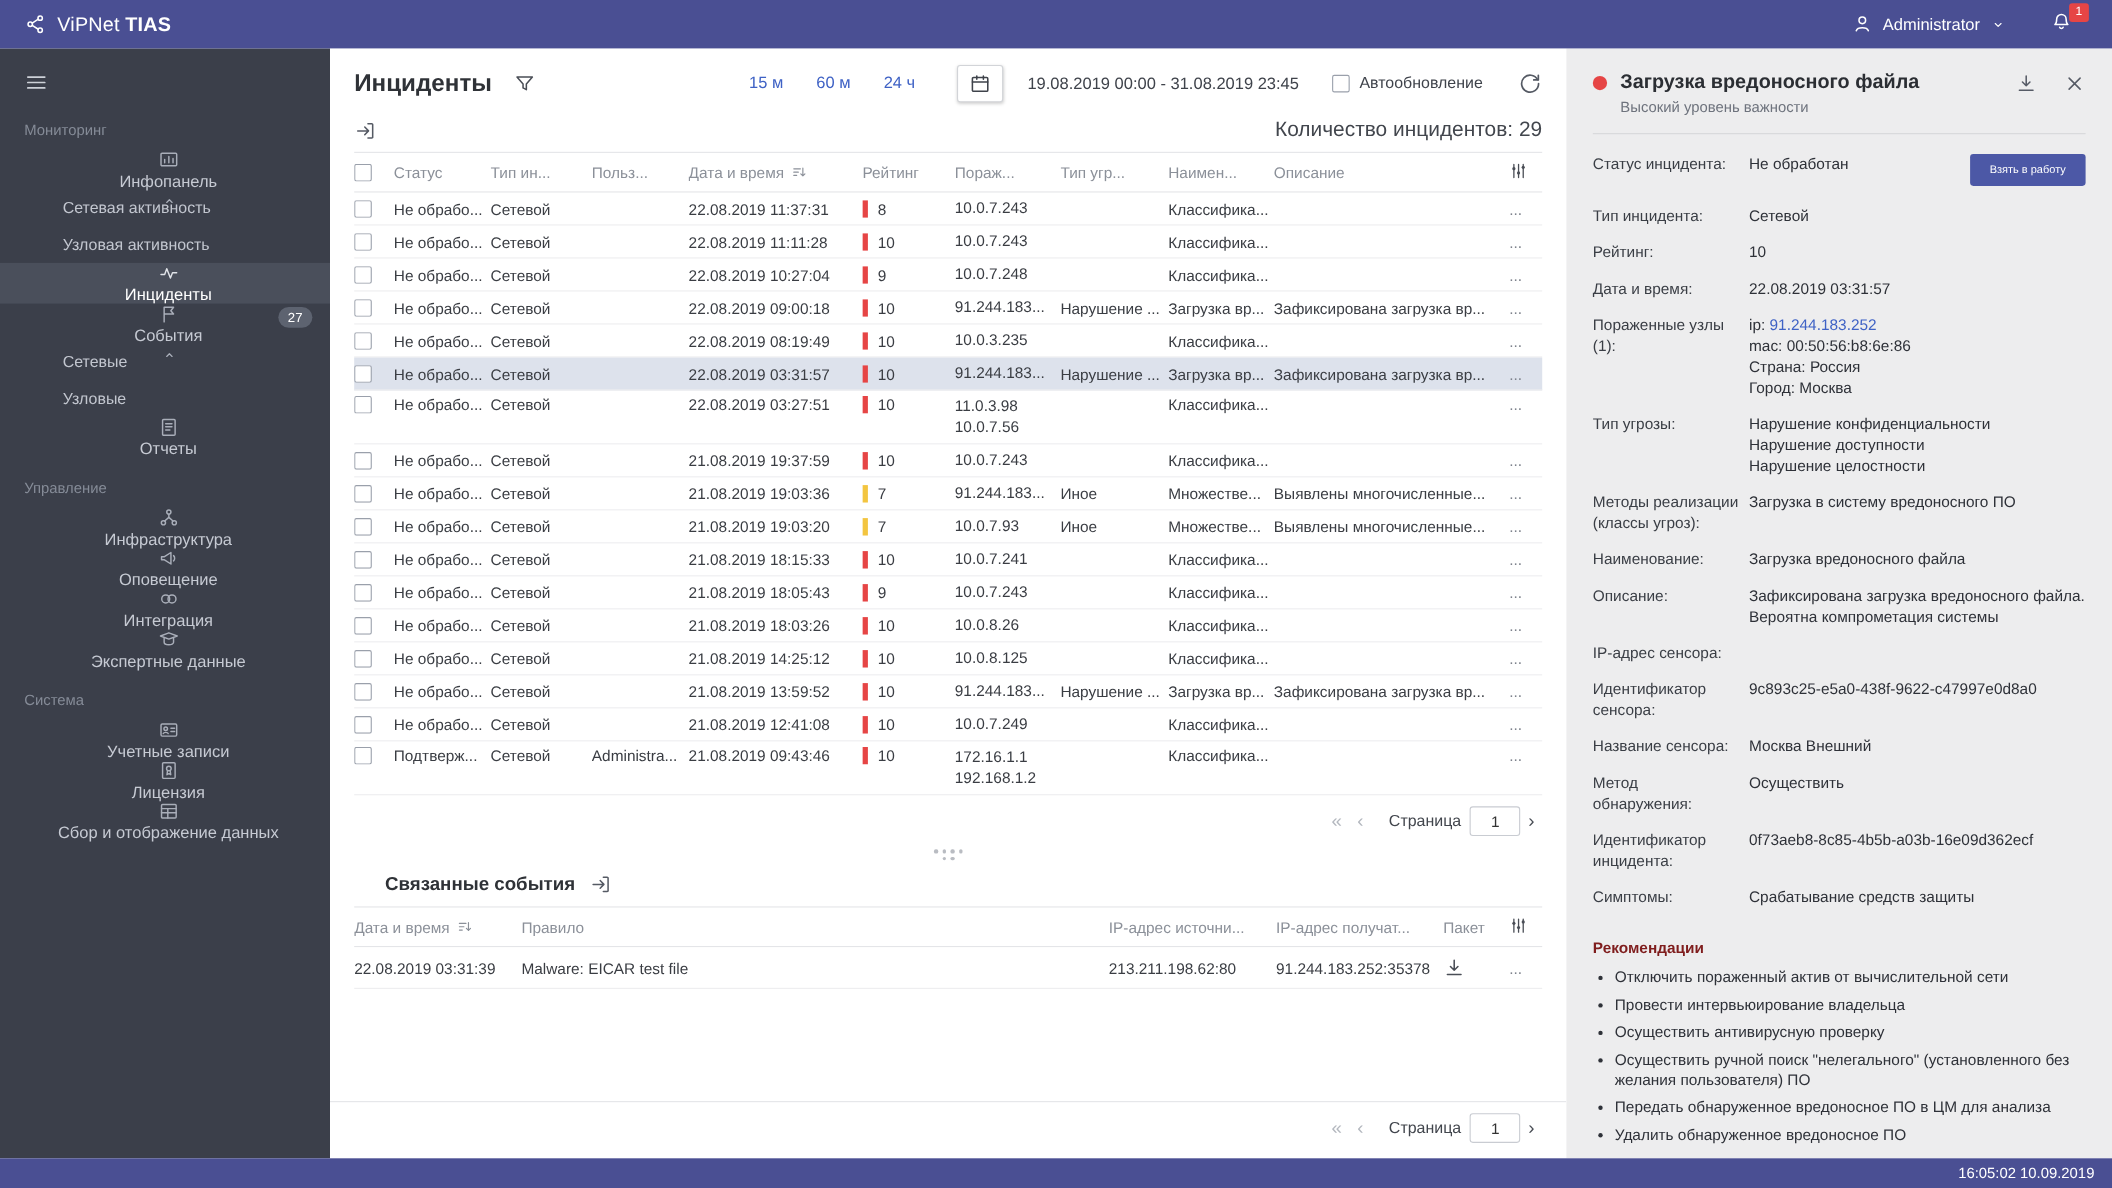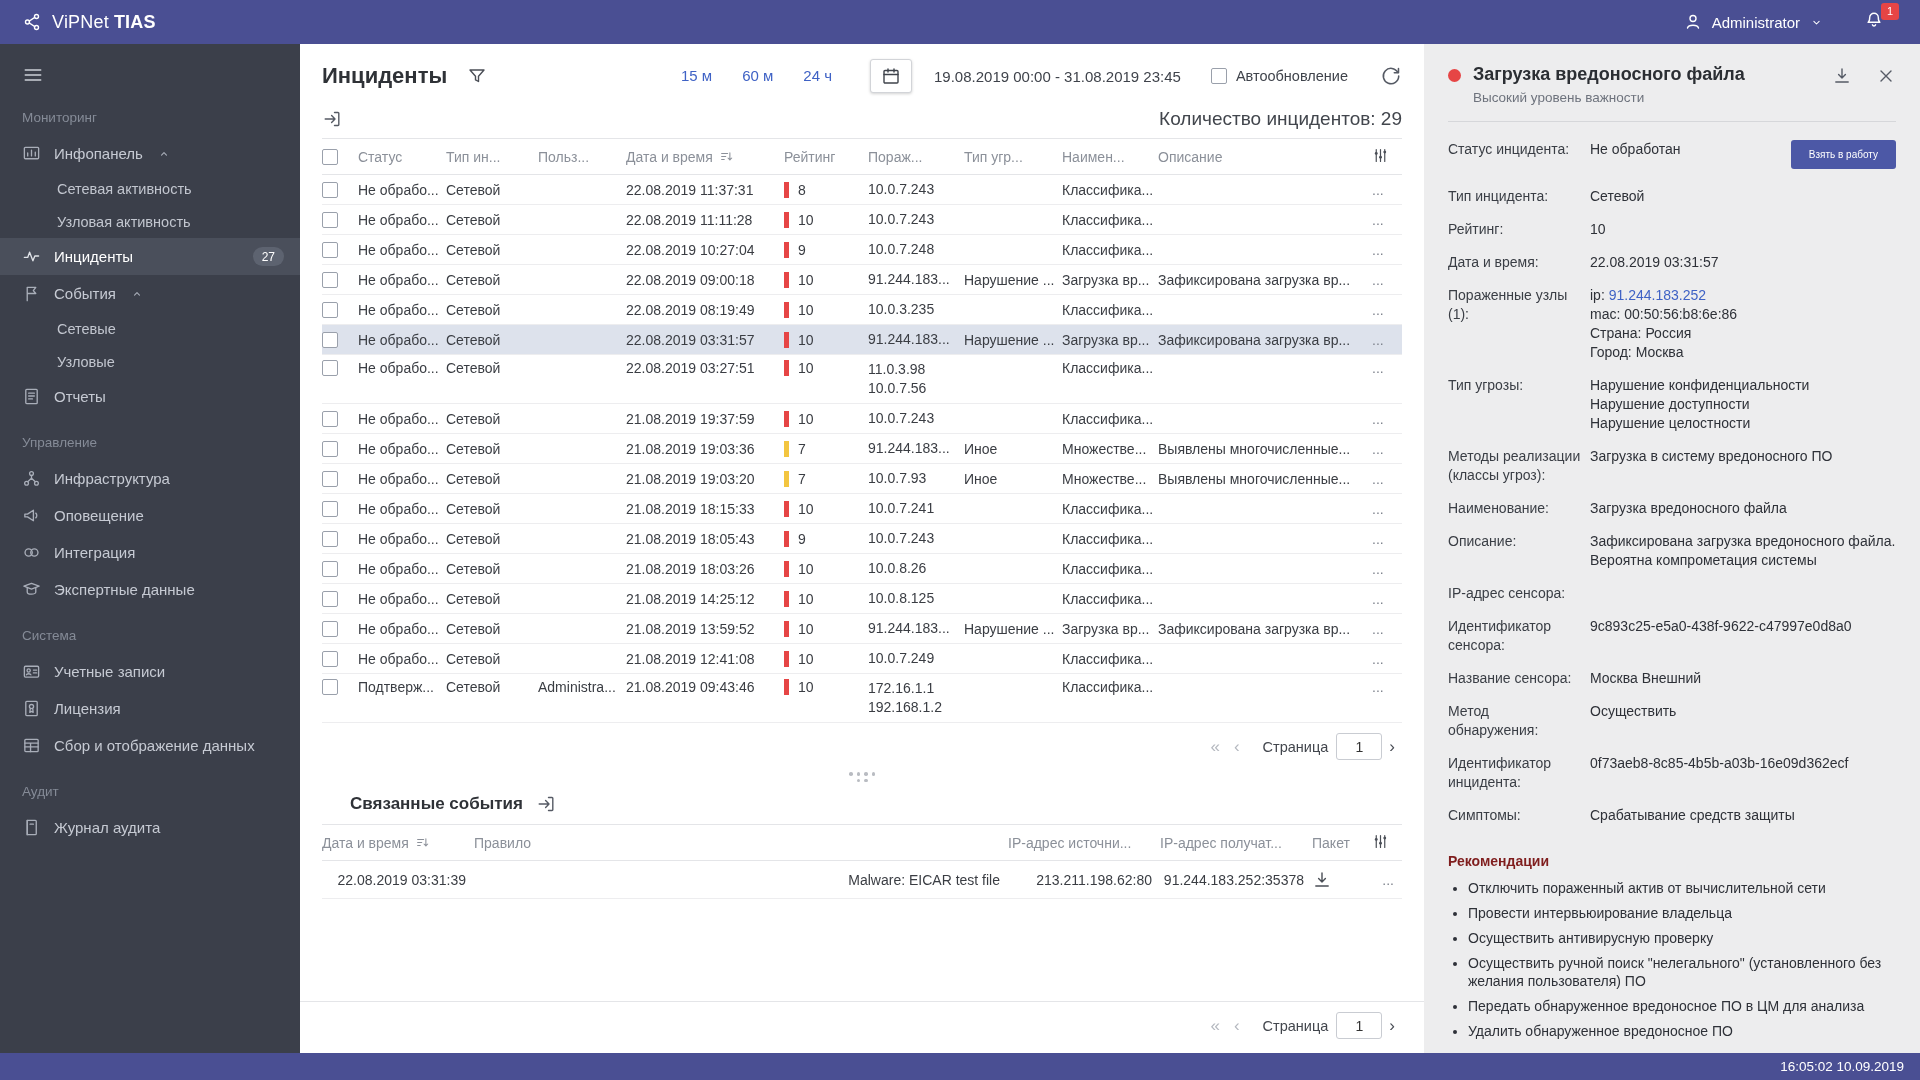--- a/index.html
+++ b/index.html
@@ -20,21 +20,21 @@
 .user-menu{display:flex;align-items:center;gap:9px;font-size:15px;margin-right:30px;cursor:pointer;}
 .user-menu .chev svg{width:15px;height:15px;}
 .bell-wrap{position:relative;cursor:pointer;margin-right:14px;}
 .badge{position:absolute;top:-7px;right:-15px;background:var(--badge-red,#e64545);font-size:11px;line-height:1;padding:3px 6px;border-radius:3px;}
 
 
 .sidebar{position:absolute;top:44px;bottom:27px;left:0;width:300px;background:#3b3f4a;color:#c6cad3;overflow-y:auto;overflow-x:hidden;}
 .hamburger{padding:20px 22px 4px;color:#cdd1d8;cursor:pointer;}
 .hamburger svg{width:22px;height:22px;}
 .sb-sec-label{font-size:13.5px;color:#858b97;padding:20px 22px 10px;}
-.sb-item{display:flex;align-items:center;height:37px;padding:0 16px 0 22px;font-size:15px;cursor:pointer;gap:13px;}
+.sb-item{display:flex;align-items:center;height:37px;padding:0 16px 0 22px;font-size:15px;cursor:pointer;gap:2px;flex-direction:column;}
 .sb-item.sel{background:#4a4f5b;color:#fff;}
 .sb-icon{color:#a9aeb9;display:inline-flex;}
 .sb-icon svg{width:19px;height:19px;fill:none;stroke:currentColor;stroke-width:1.4;stroke-linecap:round;stroke-linejoin:round;}
 .sb-item.sel .sb-icon{color:#e0e3e8;}
 .sb-chev{color:#a9aeb9;display:inline-flex;margin-left:1px;}
 .sb-chev svg{width:14px;height:14px;fill:none;stroke:currentColor;stroke-width:1.6;stroke-linecap:round;stroke-linejoin:round;}
 .sb-badge{margin-left:auto;background:#5d6370;color:#fff;font-size:12px;padding:2.5px 9px;border-radius:10px;}
 .sb-sub{height:33px;display:flex;align-items:center;padding-left:57px;font-size:14.5px;color:#c2c6cf;cursor:pointer;}
 
 
@@ -63,21 +63,21 @@
 .trow.tall{padding:5px 0;}
 .trow.tall .c{align-self:start;}
 .c-nodes{line-height:19px;}
 .c-rating{display:flex;align-items:center;}
 .rbar{width:5px;height:16px;margin-right:9px;flex:none;}
 .rbar.high{background:var(--rating-high,#e64545);}
 .rbar.medium{background:var(--rating-medium,#f3c540);}
 .c-more{color:#7d828c;}
 .c-packet{display:flex;align-items:center;color:#4a4e56;}
 .c-packet .ic{cursor:pointer;}
-.erow{height:38px;border-bottom:1px solid #ededef;color:#3a3d43;text-align:right;}
+.erow{height:38px;border-bottom:1px solid #ededef;color:#3a3d43;}
 .pager{display:flex;align-items:center;justify-content:flex-end;padding:10px 22px;font-size:14.5px;}
 .pg{padding:0 7px;cursor:pointer;font-size:17px;line-height:1;}
 .pg-dim{color:#b4b8bf;}
 .pg-next{color:#4a4e56;}
 .pg-label{color:#42464d;margin:0 8px 0 16px;}
 .pg-input{width:46px;height:27px;border:1px solid #c9ccd2;border-radius:3px;text-align:center;font-size:14px;color:#333;font-family:inherit;}
 .pager.bottom{position:absolute;bottom:4px;left:0;right:0;border-top:1px solid #e4e5e8;background:#fff;}
 .splitter{display:flex;justify-content:center;flex-wrap:wrap;width:27px;margin:2px auto 0;gap:4px;row-gap:3px;cursor:row-resize;}
 .splitter i{width:3.5px;height:3.5px;border-radius:50%;background:#b9bcc2;}
 .events-header{display:flex;align-items:center;gap:13px;padding:12px 22px 10px;margin-left:28px;}
@@ -270,32 +270,20 @@
         <div class="sb-item">
           <span class="sb-icon">
             <svg viewBox="0 0 20 20">
               <rect x="3" y="3.5" width="14" height="13" rx="1"></rect>
               <path d="M3 7.5h14M3 11.5h14M9 7.5v9"></path>
             </svg>
           </span>
           <span>Сбор и отображение данных</span>
         </div>
       </div>
-      <div class="sb-section">
-        <div class="sb-sec-label">Аудит</div>
-        <div class="sb-item">
-          <span class="sb-icon">
-            <svg viewBox="0 0 20 20">
-              <path d="M5.5 2.5h8.5a1 1 0 0 1 1 1v13a1 1 0 0 1-1 1H5.5z"></path>
-              <path d="M5.5 2.5v15M8.5 6.5h3.5"></path>
-            </svg>
-          </span>
-          <span>Журнал аудита</span>
-        </div>
-      </div>
     </div>
 </nav>
 
 <main class="main">
   <div class="main-header">
     <div class="m-title">Инциденты</div>
     <span class="ic ic-filter">
         <svg viewBox="0 0 20 20">
           <path d="M3 4h14l-5.5 6.3v5.2l-3-1.6v-3.6L3 4z"></path>
         </svg>

